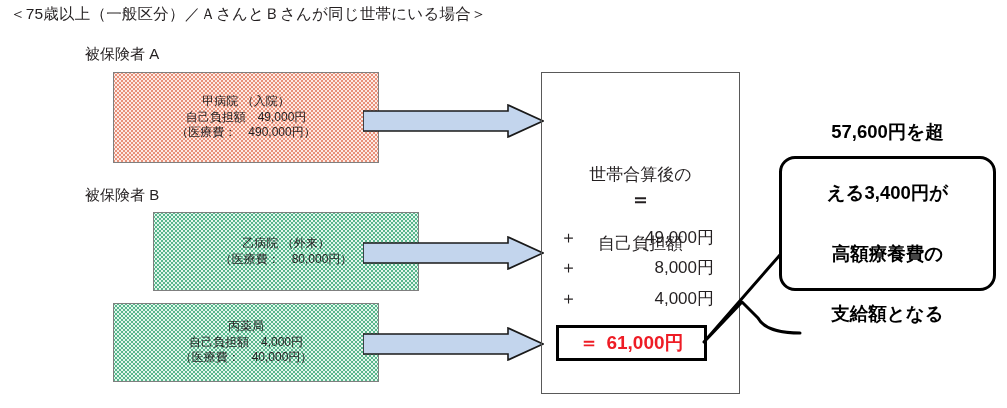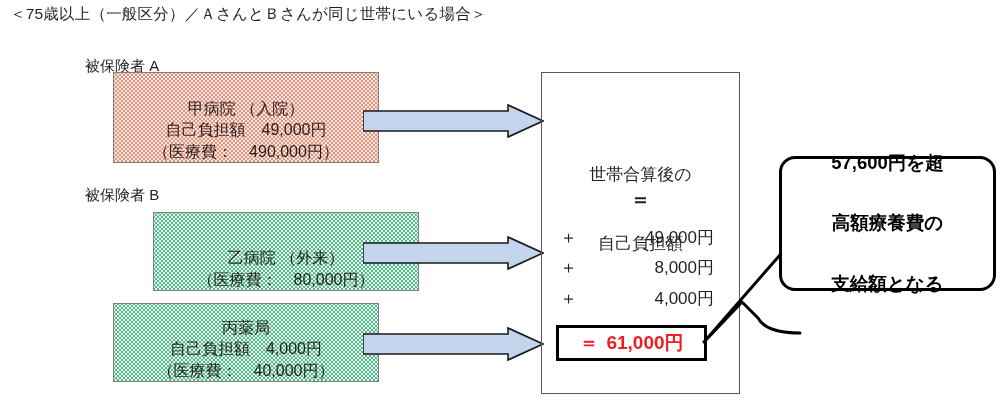--- a/index.html
+++ b/index.html
@@ -31,33 +31,33 @@
     color: #231f20;
   }
 
   
   .person-label {
     position: absolute;
     font-size: 15px;
     white-space: nowrap;
     color: #231f20;
   }
-  #label-a { left: 85px; top: 45px; margin-top: 12px; }
+  #label-a { left: 85px; top: 45px; }
   #label-b { left: 85px; top: 186px; }
 
   
   .provider-box {
     position: absolute;
     box-sizing: border-box;
     border: 1px solid #7f7f7f;
     display: flex;
     flex-direction: column;
     align-items: center;
-    justify-content: flex-end;
-    font-size: 16px;
+    justify-content: center;
+    font-size: 12px;
     line-height: 1.33;
     color: #231f20;
   }
   .provider-box .ln {
     white-space: pre;
     text-align: center;
   }
   .pink {
     background-color: #fdeae4;
     background-image:
@@ -278,17 +278,18 @@
     <span>＝</span>
     <span>61,000円</span>
   </div>
 
   <svg id="callout-tail" viewBox="0 0 110 125">
     <path d="M 100 2 L 4 112 L 42 72 L 58 88 Q 66 103 100 103" fill="#ffffff" stroke="#000000" stroke-width="3" stroke-linejoin="round" stroke-linecap="round"></path>
   </svg>
 
   <div id="callout">
     <div class="cl">57,600円を超</div>
+    <div class="cl">える3,400円が</div>
     <div class="cl">高額療養費の</div>
     <div class="cl">支給額となる</div>
   </div>
 
 </div>
 
 </body></html>

